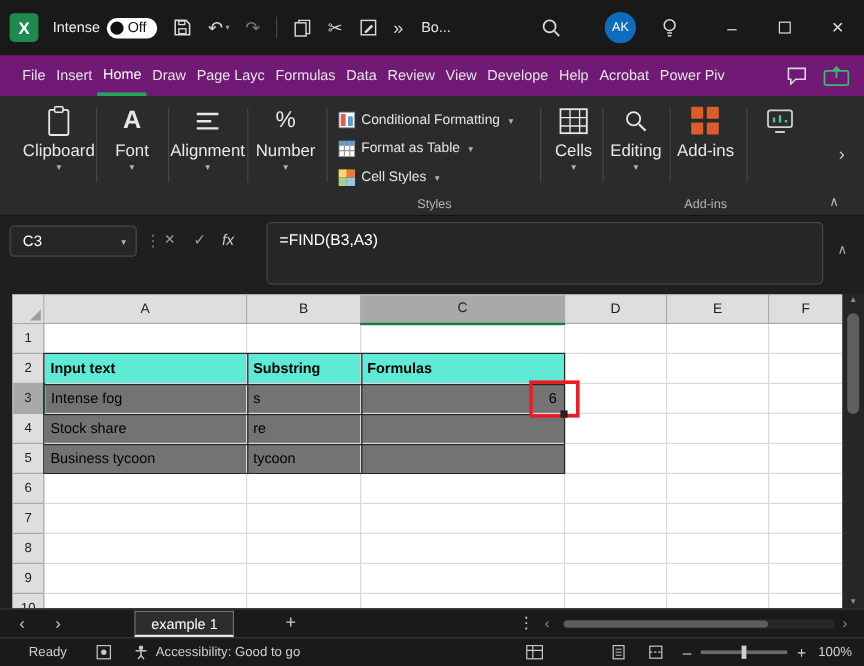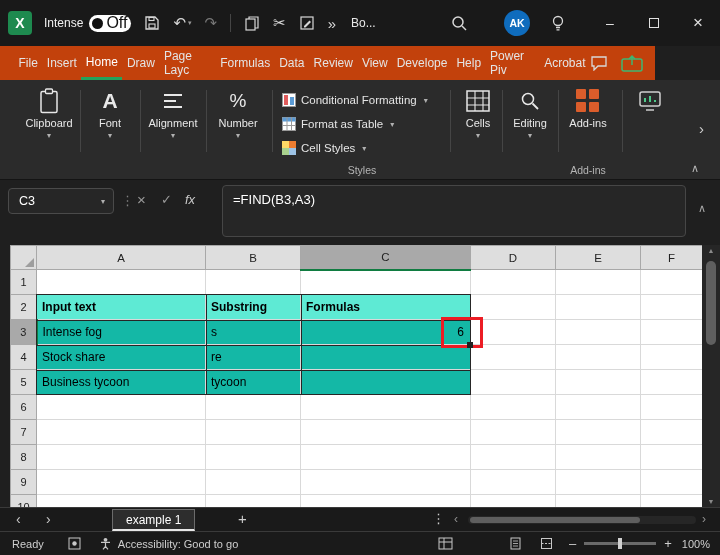--- a/index.html
+++ b/index.html
@@ -6,46 +6,46 @@
   html,body { width:720px; height:555px; }
   body { position:relative; background:#1f1f1f; font-family:"Liberation Sans", sans-serif; overflow:hidden; color:#e8e8e8; }
   svg { display:block; }
 
   
   .titlebar { position:absolute; top:0; left:0; width:720px; height:46px; background:#191919; display:flex; align-items:center; }
   .excel-logo { margin-left:8px; width:24px; height:24px; background:#1E8A4F; border-radius:4px; color:#fff; font-weight:bold; font-size:14px; display:flex; align-items:center; justify-content:center; }
   .autosave { margin-left:12px; display:flex; align-items:center; gap:6px; font-size:12px; color:#f0f0f0; }
   .toggle { width:42px; height:17px; background:#fff; border-radius:9px; display:flex; align-items:center; padding:0 3px; gap:3px; }
   .knob { width:11px; height:11px; border-radius:50%; background:#111; }
-  .toff { font-size:16px; color:#111; }
+  .toff { font-size:12px; color:#111; }
   .tb-ic { margin-left:13px; display:flex; align-items:center; color:#d8d8d8; }
   .glyph { font-size:15px; color:#d8d8d8; }
   .dim { color:#777; }
   .chev-tiny { font-size:7px; color:#999; margin-left:2px; }
   .tb-sep { margin-left:13px; width:1px; height:18px; background:#454545; }
   .wb-title { margin-left:15px; font-size:12px; color:#e8e8e8; }
   .search-ic { margin-left:auto; }
-  .avatar { margin-left:36px; width:26px; height:26px; border-radius:50%; background:#0F6CBD; color:#fff; font-size:10.5px; font-weight:bold; display:flex; align-items:center; justify-content:center; }
+  .avatar { margin-left:36px; width:26px; height:26px; border-radius:50%; background:#0F6CBD; color:#fff; font-size:10.5px; font-weight:normal; display:flex; align-items:center; justify-content:center; }
   .bulb-ic { margin-left:20px; }
   .winbtn { width:44px; height:46px; display:flex; align-items:center; justify-content:center; color:#e0e0e0; }
   .winbtn.min { margin-left:22px; font-size:14px; }
   .maxbox { width:10px; height:10px; border:1.2px solid #e0e0e0; }
   .winbtn.close { font-size:17px; }
 
   
-  .menubar { position:absolute; top:46px; left:0; width:655px; height:34px; background:#c2410c; display:flex; align-items:stretch; padding-left:14px; }
+  .menubar { position:absolute; top:46px; left:0; width:720px; height:34px; background:#701a75; display:flex; align-items:stretch; padding-left:14px; }
   .mi { font-size:12px; color:#e4e4e4; display:flex; align-items:center; padding:0 4.5px; cursor:default; }
   .mi.active { color:#fff; font-weight:normal; border-bottom:3px solid #23A45C; }
   .menubar-right { margin-left:auto; display:flex; align-items:center; gap:13px; padding-right:12px; }
 
   
   .ribbon { position:absolute; top:80px; left:0; width:720px; height:100px; background:#2b2b2b; border-bottom:1px solid #141414; }
   .bigbtn { position:absolute; top:7px; display:flex; flex-direction:column; align-items:center; color:#e8e8e8; }
   .bicon { height:28px; display:flex; align-items:center; justify-content:center; }
-  .blabel { font-size:11px; margin-top:2px; white-space:nowrap; }
+  .blabel { font-size:14px; margin-top:2px; white-space:nowrap; }
   .bchev { font-size:8px; color:#b0b0b0; margin-top:2px; }
   .vsep { position:absolute; top:10px; height:62px; width:1px; background:#454545; }
   .stylerow { position:absolute; left:282px; height:20px; display:flex; align-items:center; gap:5px; color:#e4e4e4; font-size:11.5px; white-space:nowrap; }
   .schev { font-size:8px; color:#b0b0b0; margin-left:2px; }
   .gplabel { position:absolute; top:84px; font-size:10.5px; color:#b5b5b5; text-align:center; }
   .rscroll { position:absolute; left:699px; top:40px; font-size:15px; color:#cfcfcf; }
   .rcollapse { position:absolute; left:691px; top:82px; font-size:11px; color:#b8b8b8; }
   .fontA { font-size:21px; font-weight:bold; color:#e8e8e8; }
   .pct { font-size:19px; color:#e8e8e8; }
 
@@ -62,21 +62,21 @@
 
   
   .grid { position:absolute; top:245px; left:10px; width:692px; height:262px; background:#fff; overflow:hidden; }
   table { border-collapse:collapse; table-layout:fixed; width:692px; }
   thead th { height:24px; background:#dedede; color:#222; border:1px solid #a8a8a8; font-weight:normal; font-size:11.5px; }
   tbody th { height:25px; background:#dedede; color:#222; border:1px solid #a8a8a8; font-weight:normal; font-size:11px; text-align:center; }
   thead th.selc { background:#a9a9a9; border-bottom:2px solid #107C41; }
   tbody th.selr { background:#a9a9a9; border-right:2px solid #107C41; }
   td { height:25px; border:1px solid #d9d9d9; padding:0 5px; font-size:12px; color:#000; white-space:nowrap; overflow:hidden; }
   td.or { background:#5eead4; font-weight:bold; }
-  td.gr { background:#14b8a6; }
+  td.gr { background:#737373; }
   td.num { text-align:right; padding-right:6px; }
   .cor { position:relative; }
   .tri { position:absolute; right:2px; bottom:2px; width:0; height:0; border-left:9px solid transparent; border-bottom:9px solid #9e9e9e; }
   .rangebox { position:absolute; left:26px; top:49px; width:435px; height:101px; border:1px solid #262626; pointer-events:none; z-index:3; }
   .rline { position:absolute; background:#262626; }
   .rv { width:1px; top:0; height:100%; }
   .rhh { height:1px; left:0; width:100%; }
   .annot { position:absolute; left:431px; top:72px; width:42px; height:31px; border:3px solid #EC1C24; z-index:5; pointer-events:none; }
   .fillhandle { position:absolute; left:457px; top:97px; width:6px; height:6px; background:#222; z-index:6; }
 
@@ -90,21 +90,21 @@
   .tnav { position:absolute; top:3px; font-size:14px; color:#c8c8c8; }
   .sheettab { position:absolute; left:112px; top:1px; height:22px; background:#2d2d2d; border:1px solid #6b6b6b; border-bottom:2px solid #e8e8e8; display:flex; align-items:center; padding:0 13px; font-size:12px; color:#fff; }
   .taddbtn { position:absolute; left:238px; top:2px; font-size:15px; color:#cccccc; }
   .tdots { position:absolute; left:432px; top:3px; font-size:13px; color:#cccccc; }
   .hnav { position:absolute; top:4px; font-size:12px; color:#8f8f8f; }
   .htrack { position:absolute; left:468px; top:8px; width:228px; height:8px; background:#262626; border-radius:4px; }
   .hthumb { position:absolute; left:2px; top:1px; width:170px; height:6px; background:#5f5f5f; border-radius:3px; }
 
   
   .statusbar { position:absolute; top:531px; left:0; width:720px; height:24px; background:#1a1a1a; border-top:1px solid #3a3a3a; display:flex; align-items:center; font-size:11px; color:#cfcfcf; }
-  .sb-ready { margin-left:12px; }
+  .sb-ready { margin-left:24px; }
   .sb-ic { margin-left:24px; display:flex; align-items:center; }
   .sb-acc { margin-left:18px; display:flex; align-items:center; gap:6px; }
   .sb-right { margin-left:auto; display:flex; align-items:center; padding-right:10px; }
   .zoom-track { width:72px; height:3px; background:#6a6a6a; position:relative; margin:0 8px; }
   .zoom-thumb { position:absolute; left:34px; top:-4px; width:4px; height:11px; background:#d0d0d0; }
   .zbtn { font-size:13px; color:#cfcfcf; }
   .zlabel { margin-left:10px; }
 </style>
 </head>
 <body>
@@ -177,22 +177,22 @@
   <span class="mi">Insert</span>
   <span class="mi active">Home</span>
   <span class="mi">Draw</span>
   <span class="mi">Page Layc</span>
   <span class="mi">Formulas</span>
   <span class="mi">Data</span>
   <span class="mi">Review</span>
   <span class="mi">View</span>
   <span class="mi">Develope</span>
   <span class="mi">Help</span>
+  <span class="mi">Acrobat</span>
   <span class="mi">Power Piv</span>
-  <span class="mi">Acrobat</span>
   <span class="menubar-right">
     <span>
       <svg width="18" height="16" viewBox="0 0 18 16">
           <path d="M2 2h14v9H8l-4 4v-4H2z" fill="none" stroke="#d8d8d8" stroke-width="1.3"></path>
         </svg>
     </span>
     <span>
       <svg width="22" height="18" viewBox="0 0 22 18">
           <rect x="1" y="5" width="20" height="12" rx="2" fill="none" stroke="#3FB671" stroke-width="1.5"></rect>
           <path d="M11 11V2M8 5l3-3 3 3" stroke="#3FB671" stroke-width="1.5" fill="none"></path>

